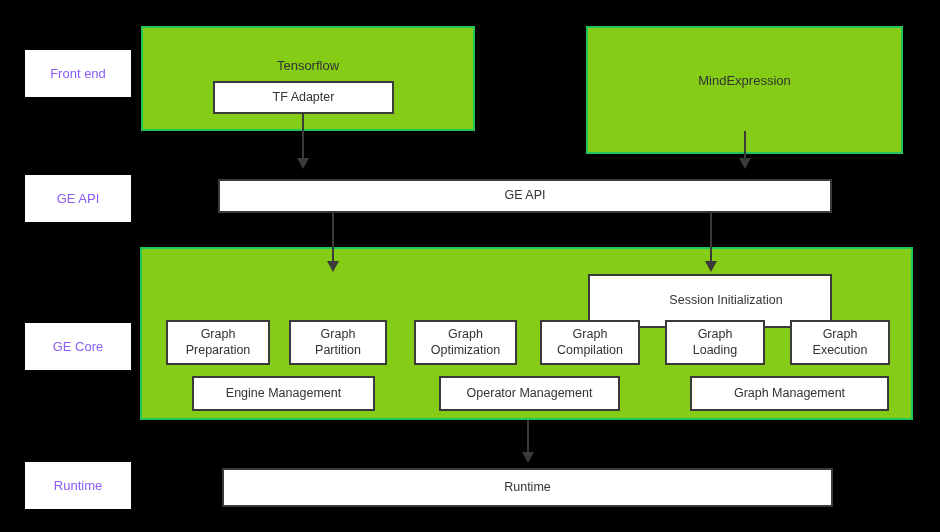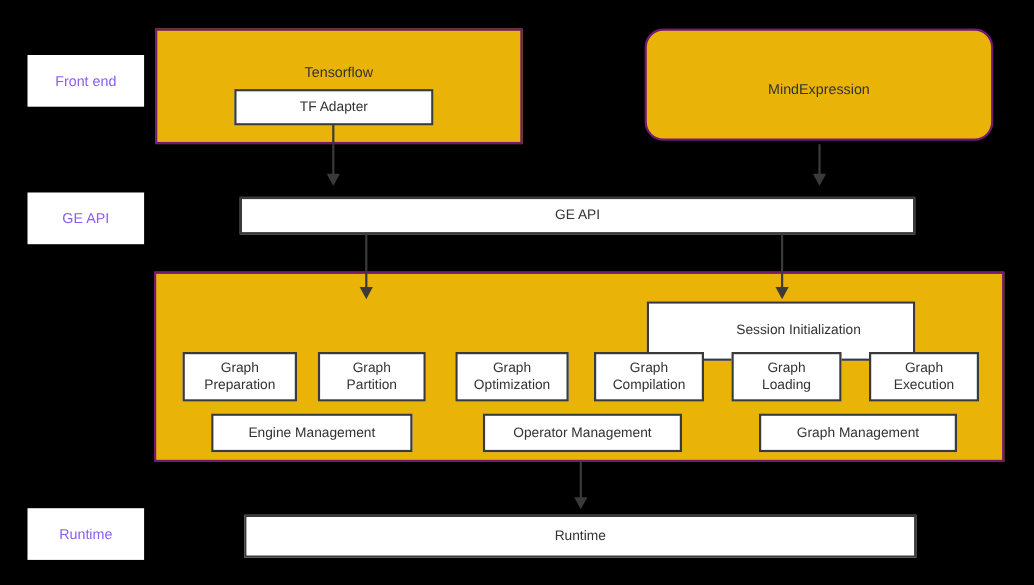--- a/index.html
+++ b/index.html
@@ -40,22 +40,22 @@
   }
   
   .layer-label {
     font-size: 13px;
     color: #8b5cf6;
   }
   
   .group {
     position: absolute;
     box-sizing: border-box;
-    background: #eab308;
-    border: 2px solid #701a75;
+    background: #84cc16;
+    border: 2px solid #22c55e;
   }
   .group-title {
     position: absolute;
     left: 0;
     right: 0;
     text-align: center;
     color: #333333;
     font-size: 13px;
   }
   
@@ -81,30 +81,31 @@
 </style>
 </head>
 <body>
 
 <div id="canvas">
 
   <div class="box borderless layer-label" style="left:25px; top:50px; width:106px; height:47px;">Front end</div>
 
   <div class="box borderless layer-label" style="left:25px; top:175px; width:106px; height:47px;">GE API</div>
 
+  <div class="box borderless layer-label" style="left:25px; top:323px; width:106px; height:47px;">GE Core</div>
 
   <div class="box borderless layer-label" style="left:25px; top:462px; width:106px; height:47px;">Runtime</div>
 
   <div class="group" style="left:141px; top:26px; width:334px; height:105px;">
     <div class="group-title" style="top:30px;">Tensorflow</div>
   </div>
 
   <div class="box bordered leaf" style="left:213px; top:81px; width:181px; height:33px;">TF Adapter</div>
 
-  <div class="group" style="left:586px; top:26px; width:317px; height:102px;border-radius:17px;">
+  <div class="group" style="left:586px; top:26px; width:317px; height:128px;">
     <div class="group-title" style="top:45px;">MindExpression</div>
   </div>
 
   <div class="vline" style="left:302px; top:113px; height:47px;"></div>
   <div class="arrowhead" style="left:297px; top:158px;"></div>
 
   <div class="vline" style="left:744px; top:131px; height:30px;"></div>
   <div class="arrowhead" style="left:739px; top:158px;"></div>
 
   <div class="box bordered" style="left:218px; top:179px; width:614px; height:34px; font-size:12.5px;">GE API</div>
@@ -135,20 +136,20 @@
   <div class="box bordered leaf two-line" style="left:665px; top:320px; width:100px; height:45px;">Graph
 Loading</div>
 
   <div class="box bordered leaf two-line" style="left:790px; top:320px; width:100px; height:45px;">Graph
 Execution</div>
 
   <div class="box bordered leaf" style="left:439px; top:376px; width:181px; height:35px;">Operator Management</div>
 
   <div class="box bordered leaf" style="left:192px; top:376px; width:183px; height:35px;">Engine Management</div>
 
-  <div class="box bordered leaf" style="left:690px; top:376px; width:180px; height:35px;">Graph Management</div>
+  <div class="box bordered leaf" style="left:690px; top:376px; width:199px; height:35px;">Graph Management</div>
 
   <div class="vline" style="left:527px; top:420px; height:34px;"></div>
   <div class="arrowhead" style="left:522px; top:452px;"></div>
 
   <div class="box bordered" style="left:222px; top:468px; width:611px; height:39px;">Runtime</div>
 
 </div>
 
 </body></html>

